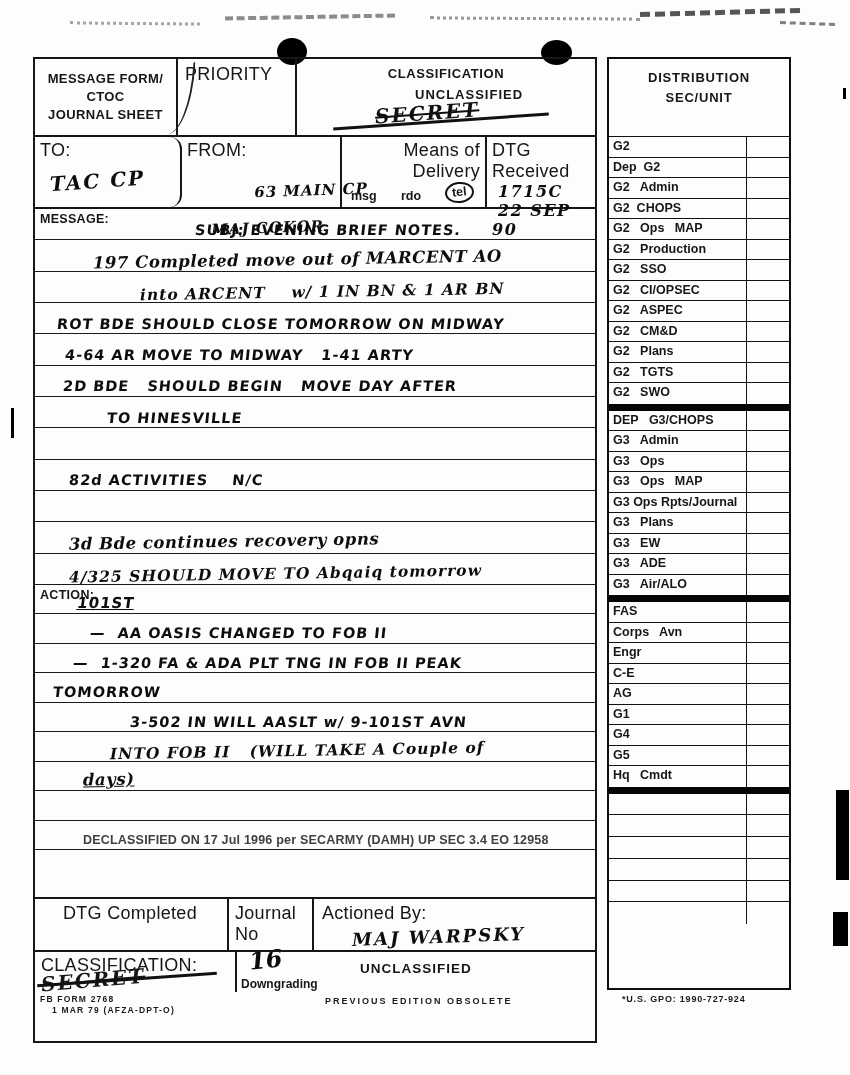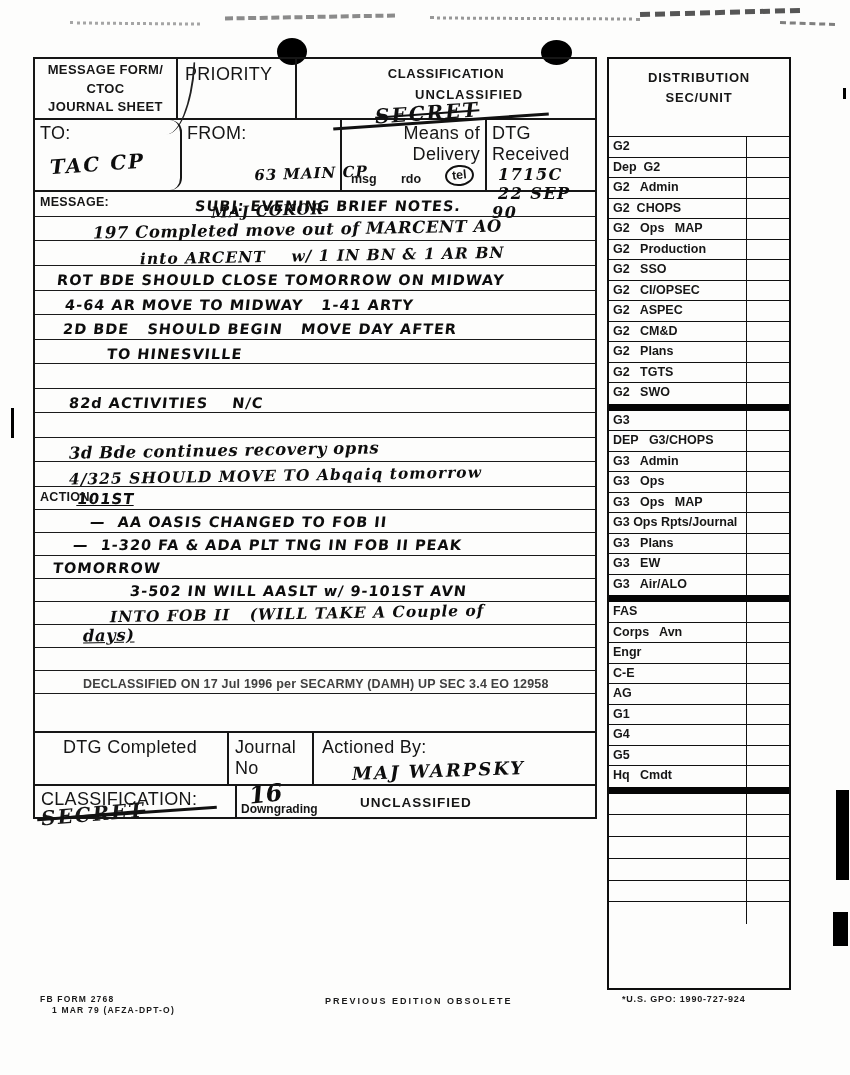--- a/index.html
+++ b/index.html
@@ -6,21 +6,21 @@
   body { background:#e8e8e8; font-family:"Liberation Sans", sans-serif; }
   .page { position:relative; width:850px; height:1075px; background:#fdfdfc; color:#161616; overflow:hidden; margin:0 auto; }
 
   
   .noise { position:absolute; opacity:.75; }
   .punch-hole { position:absolute; background:#000; border-radius:50%; }
   .edge-mark { position:absolute; background:#000; }
   .pen-slash { position:absolute; width:30px; border-right:2.5px solid #222; border-radius:0 0 80% 0 / 0 0 95% 0; }
 
   
-  .form { position:absolute; left:33px; top:57px; width:564px; height:762px; border:2.5px solid #161616; display:flex; flex-direction:column; background:transparent; }
+  .form { position:absolute; left:33px; top:57px; width:564px; height:986px; border:2.5px solid #161616; display:flex; flex-direction:column; background:transparent; }
   .lbl { font-size:18px; font-weight:400; letter-spacing:.3px;text-align:right; }
   .row-a { height:78px; display:flex; border-bottom:2px solid #161616; position:relative; }
   .cell { position:relative; }
   .ca1 { width:143px; border-right:2px solid #161616; display:flex; flex-direction:column; justify-content:center; text-align:center; font-size:13px; font-weight:700; line-height:1.4; letter-spacing:.4px; }
   .ca2 { width:119px; border-right:2px solid #161616; padding:5px 7px; }
   .ca3 { flex:1; }
   .ca3 .class-label { position:absolute; top:7px; left:0; right:0; text-align:center; font-size:13px; font-weight:700; letter-spacing:.6px; }
   .ca3 .class-typed { position:absolute; top:28px; left:118px; font-size:13px; font-weight:600; letter-spacing:1px; }
   .hw-secret-top { position:absolute; top:42px; left:78px; font-family:"DejaVu Serif", serif; font-style:italic; font-size:20px; font-weight:700; letter-spacing:2px; color:#101010; transform:rotate(-4deg); text-decoration:line-through; }
   .strike-top { position:absolute; top:61px; left:36px; width:216px; height:2.5px; background:#111; transform:rotate(-4deg); }
@@ -305,24 +305,20 @@
             <div class="dcheck"></div>
           </div>
           <div class="dist-row">
             <div class="dlabel">G2   SWO</div>
             <div class="dcheck"></div>
           </div>
         </div>
         <div class="dist-divider"></div>
         <div class="dist-group">
           <div class="dist-row">
-            <div class="dlabel">G3</div>
-            <div class="dcheck"></div>
-          </div>
-          <div class="dist-row">
             <div class="dlabel">DEP   G3/CHOPS</div>
             <div class="dcheck"></div>
           </div>
           <div class="dist-row">
             <div class="dlabel">G3   Admin</div>
             <div class="dcheck"></div>
           </div>
           <div class="dist-row">
             <div class="dlabel">G3   Ops</div>
             <div class="dcheck"></div>
@@ -334,20 +330,24 @@
           <div class="dist-row">
             <div class="dlabel">G3 Ops Rpts/Journal</div>
             <div class="dcheck"></div>
           </div>
           <div class="dist-row">
             <div class="dlabel">G3   Plans</div>
             <div class="dcheck"></div>
           </div>
           <div class="dist-row">
             <div class="dlabel">G3   EW</div>
+            <div class="dcheck"></div>
+          </div>
+          <div class="dist-row">
+            <div class="dlabel">G3   ADE</div>
             <div class="dcheck"></div>
           </div>
           <div class="dist-row">
             <div class="dlabel">G3   Air/ALO</div>
             <div class="dcheck"></div>
           </div>
         </div>
         <div class="dist-divider"></div>
         <div class="dist-group">
           <div class="dist-row">

